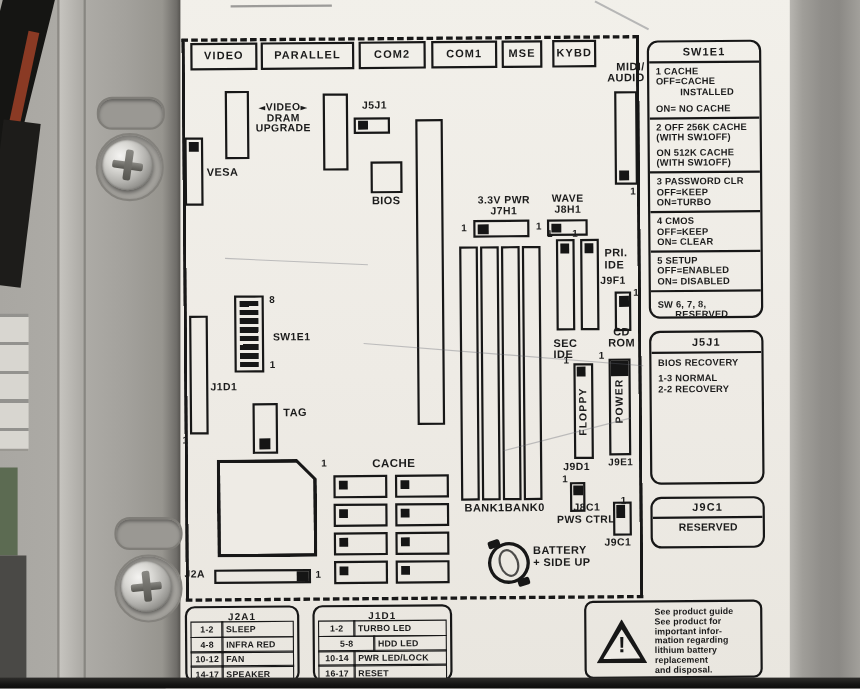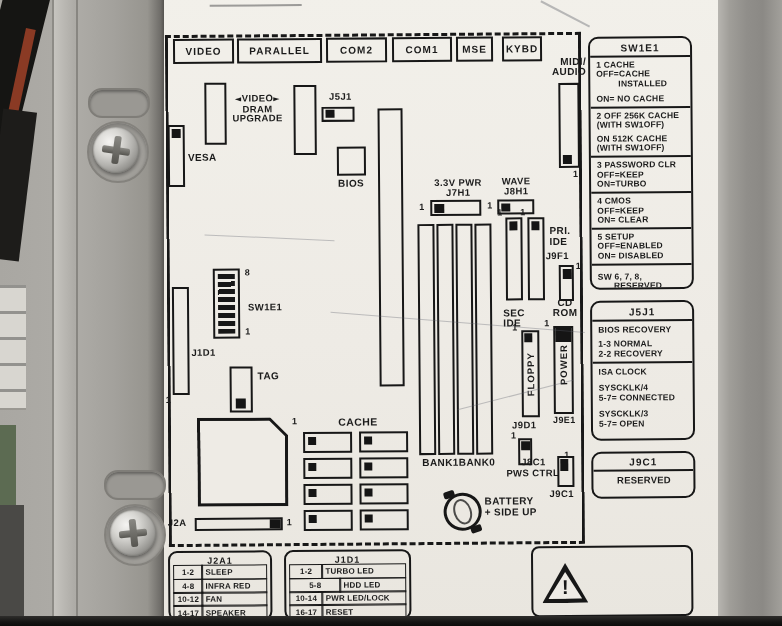--- a/index.html
+++ b/index.html
@@ -304,40 +304,42 @@
       </div>
     </div>
 
     <div class="panel" style="left:590px;top:302px;width:104px;height:140px;">
       <div class="panel-title">J5J1</div>
       <div class="psec" style="line-height:10px;">
         <div>BIOS RECOVERY</div>
         <div class="gap4">1-3 NORMAL</div>
         <div>2-2 RECOVERY</div>
       </div>
-      <div class="psec" style="line-height:10px;">
-        <div>ISA CLOCK</div>
-        <div class="gap6">SYSCKLK/4</div>
-        <div>5-7= CONNECTED</div>
-        <div class="gap6">SYSCKLK/3</div>
-        <div>5-7= OPEN</div>
-      </div>
     </div>
 
     <div class="panel" style="left:590px;top:453px;width:104px;height:47px;">
       <div class="panel-title" style="padding-top:3px;">J9C1</div>
       <div class="psec" style="text-align:center;font-size:9.5px;padding-top:4px;">RESERVED</div>
     </div>
 
     <div class="panel" style="left:529px;top:547px;width:162px;height:71px;border-radius:8px;">
       <div class="abs" style="left:9px;top:15px;width:46px;height:40px;background:#171717;
            clip-path:polygon(50% 0,100% 100%,0 100%);">
         <div class="abs" style="left:6px;top:9px;right:6px;bottom:4px;background:#eeebe5;
              clip-path:polygon(50% 0,100% 100%,0 100%);"></div>
         <div class="abs" style="left:0;top:13px;width:100%;text-align:center;font-size:20px;font-weight:900;color:#171717;">!</div>
+      </div>
+      <div class="abs" style="left:62px;top:5px;width:96px;font-size:8px;line-height:8.8px;font-weight:700;color:#1b1b1b;letter-spacing:.1px;">
+        <div>See product guide</div>
+        <div>See product for</div>
+        <div>important infor-</div>
+        <div>mation regarding</div>
+        <div>lithium battery</div>
+        <div>replacement</div>
+        <div>and disposal.</div>
       </div>
     </div>
 
     <div class="ptable" style="left:166px;top:549px;width:104px;height:70px;">
       <div class="ptable-title">J2A1</div>
       <div class="prow">
           <span class="pcell pins" style="width:30px;">1-2</span>
           <span class="pcell plab">SLEEP</span>
         </div>
       <div class="prow">

